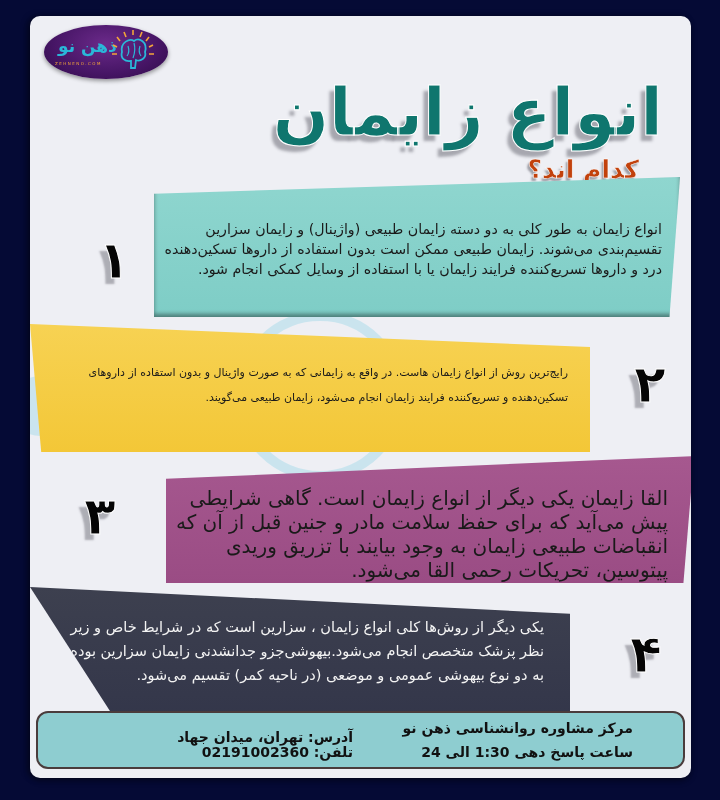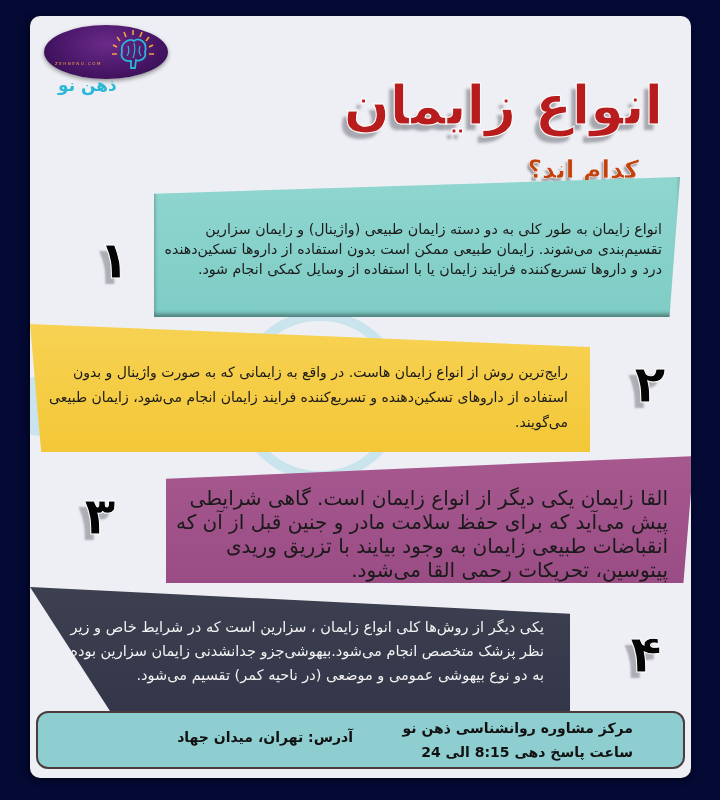--- a/index.html
+++ b/index.html
@@ -20,29 +20,29 @@
     opacity: 0.18; pointer-events: none;
   }
   .logo {
     position: absolute; left: 14px; top: 9px; width: 124px; height: 54px;
     border-radius: 50%;
     background: radial-gradient(ellipse at 50% 35%, #6b2a8a 0%, #461565 60%, #2e0a45 100%);
     box-shadow: 0 2px 4px rgba(0,0,0,0.4);
   }
   .logo-text {
     position: absolute; left: 14px; top: 11px; font-size: 17px; font-weight: bold;
-    color: #2ab7d8; direction: rtl; margin-top: 39px;
+    color: #2ab7d8; direction: rtl;
   }
   .logo-sub {
     position: absolute; left: 11px; top: 36px; font-size: 4px; color: #f3a63a; letter-spacing: 1.5px;
   }
   .logo svg { position: absolute; left: 66px; top: 3px; }
   .title {
     position: absolute; right: 28px; top: 58px;
-    font-size: 54px; font-weight: bold; color: #b91c1c; direction: rtl;
+    font-size: 66px; font-weight: bold; color: #0f766e; direction: rtl;
     text-shadow: -5px 6px 3px rgba(80,80,90,0.45), 0 0 1px #fff;
     font-family: "DejaVu Sans", sans-serif;
     -webkit-text-stroke: 1px #fff;
     letter-spacing: 1px;
     text-align: center;
   }
   .subtitle {
     position: absolute; right: 52px; top: 139px;
     font-size: 25px; font-weight: bold; color: #c2410c; direction: rtl;
     text-shadow: -2px 3px 2px rgba(80,80,90,0.5);
@@ -59,21 +59,21 @@
     background: linear-gradient(180deg, #8fd6cf 0%, #7ecdc6 100%);
     clip-path: polygon(0 12%, 100% 0, 98% 100%, 0 100%);
     box-shadow: inset 0 -3px 4px rgba(0,0,0,0.4);
   }
   .p1 .txt { right: 18px; top: 42px; width: 500px; }
   .p2 {
     left: 0px; top: 308px; width: 560px; height: 128px;
     background: linear-gradient(180deg, #f7d253 0%, #f3c737 100%);
     clip-path: polygon(0 0, 100% 18%, 100% 100%, 2% 100%);
   }
-  .p2 .txt { right: 22px; top: 36px; width: 520px; font-size: 14px; line-height: 25px; }
+  .p2 .txt { right: 22px; top: 36px; width: 520px; font-size: 11px; line-height: 25px; }
   .p3 {
     left: 136px; top: 440px; width: 528px; height: 127px;
     background: linear-gradient(180deg, #a6588f 0%, #9a4c84 100%);
     clip-path: polygon(0 18%, 100% 0, 98% 100%, 0 100%);
   }
   .p3 .txt { right: 26px; top: 30px; width: 500px; font-size: 20px; line-height: 24px; }
   .p4 {
     left: 0px; top: 571px; width: 540px; height: 134px;
     background: linear-gradient(180deg, #3d404f 0%, #33364a 100%);
     clip-path: polygon(0 0, 100% 20%, 100% 100%, 16% 100%);
@@ -148,16 +148,17 @@
   </div>
   <div class="num n3">۳</div>
 
   <div class="panel p4">
     <div class="txt">یکی دیگر از روش‌ها کلی انواع زایمان ، سزارین است که در شرایط خاص و زیر نظر پزشک متخصص انجام می‌شود.بیهوشی‌جزو جدانشدنی زایمان سزارین بوده که به دو نوع بیهوشی عمومی و موضعی (در ناحیه کمر) تقسیم می‌شود.</div>
   </div>
   <div class="num n4">۴</div>
 
   <div class="footer">
     <span class="f-name">مرکز مشاوره روانشناسی ذهن نو</span>
-    <span class="f-hours">ساعت پاسخ دهی 8:15 الی 24</span>
+    <span class="f-hours">ساعت پاسخ دهی 1:30 الی 24</span>
     <span class="f-addr">آدرس: تهران، میدان جهاد</span>
+    <span class="f-phone">تلفن: 02191002360</span>
   </div>
 </div>
 
 </body></html>

